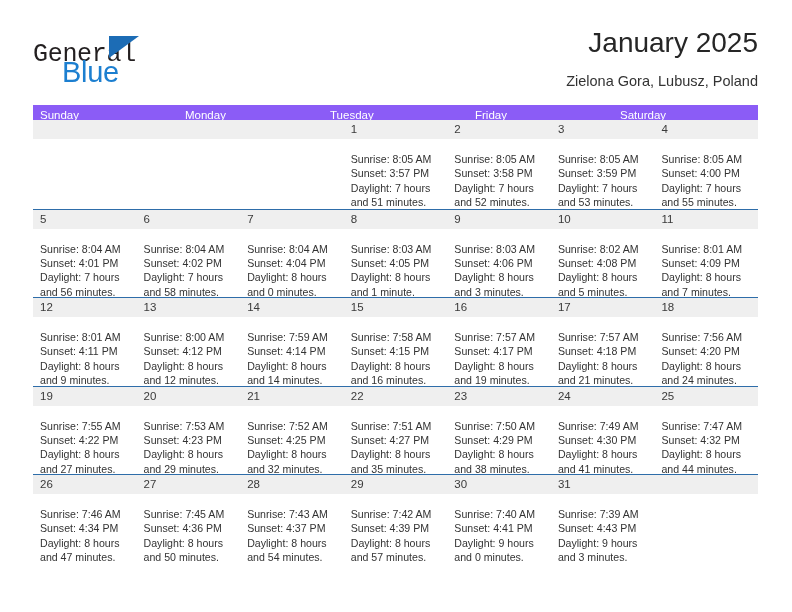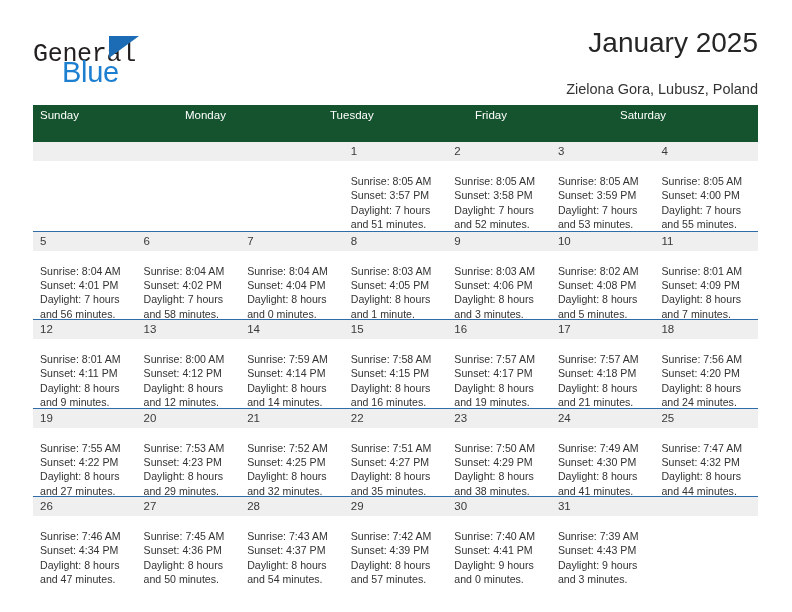--- a/index.html
+++ b/index.html
@@ -74,35 +74,35 @@
     font-size: 28px;
     font-weight: normal;
     color: #262626;
     line-height: 34px;
     white-space: nowrap;
   }
   .cal-subtitle {
     font-size: 14.5px;
     color: #333333;
     line-height: 20px;
-    margin-top: 19px;
+    margin-top: 11px;
     white-space: nowrap;
   }
 
   
   .calendar {
     position: absolute;
     left: 33px;
     top: 105px;
     width: 725px;
   }
   .weekdays {
     display: flex;
-    background: #14532d;
-    height: 37px;
+    background: #8b5cf6;
+    height: 15px;
   }
   .weekday {
     flex: 1 1 0;
     color: #ffffff;
     font-size: 11.5px;
     line-height: 21px;
     padding-left: 7px;
     box-sizing: border-box;
     white-space: nowrap;
     overflow: hidden;

